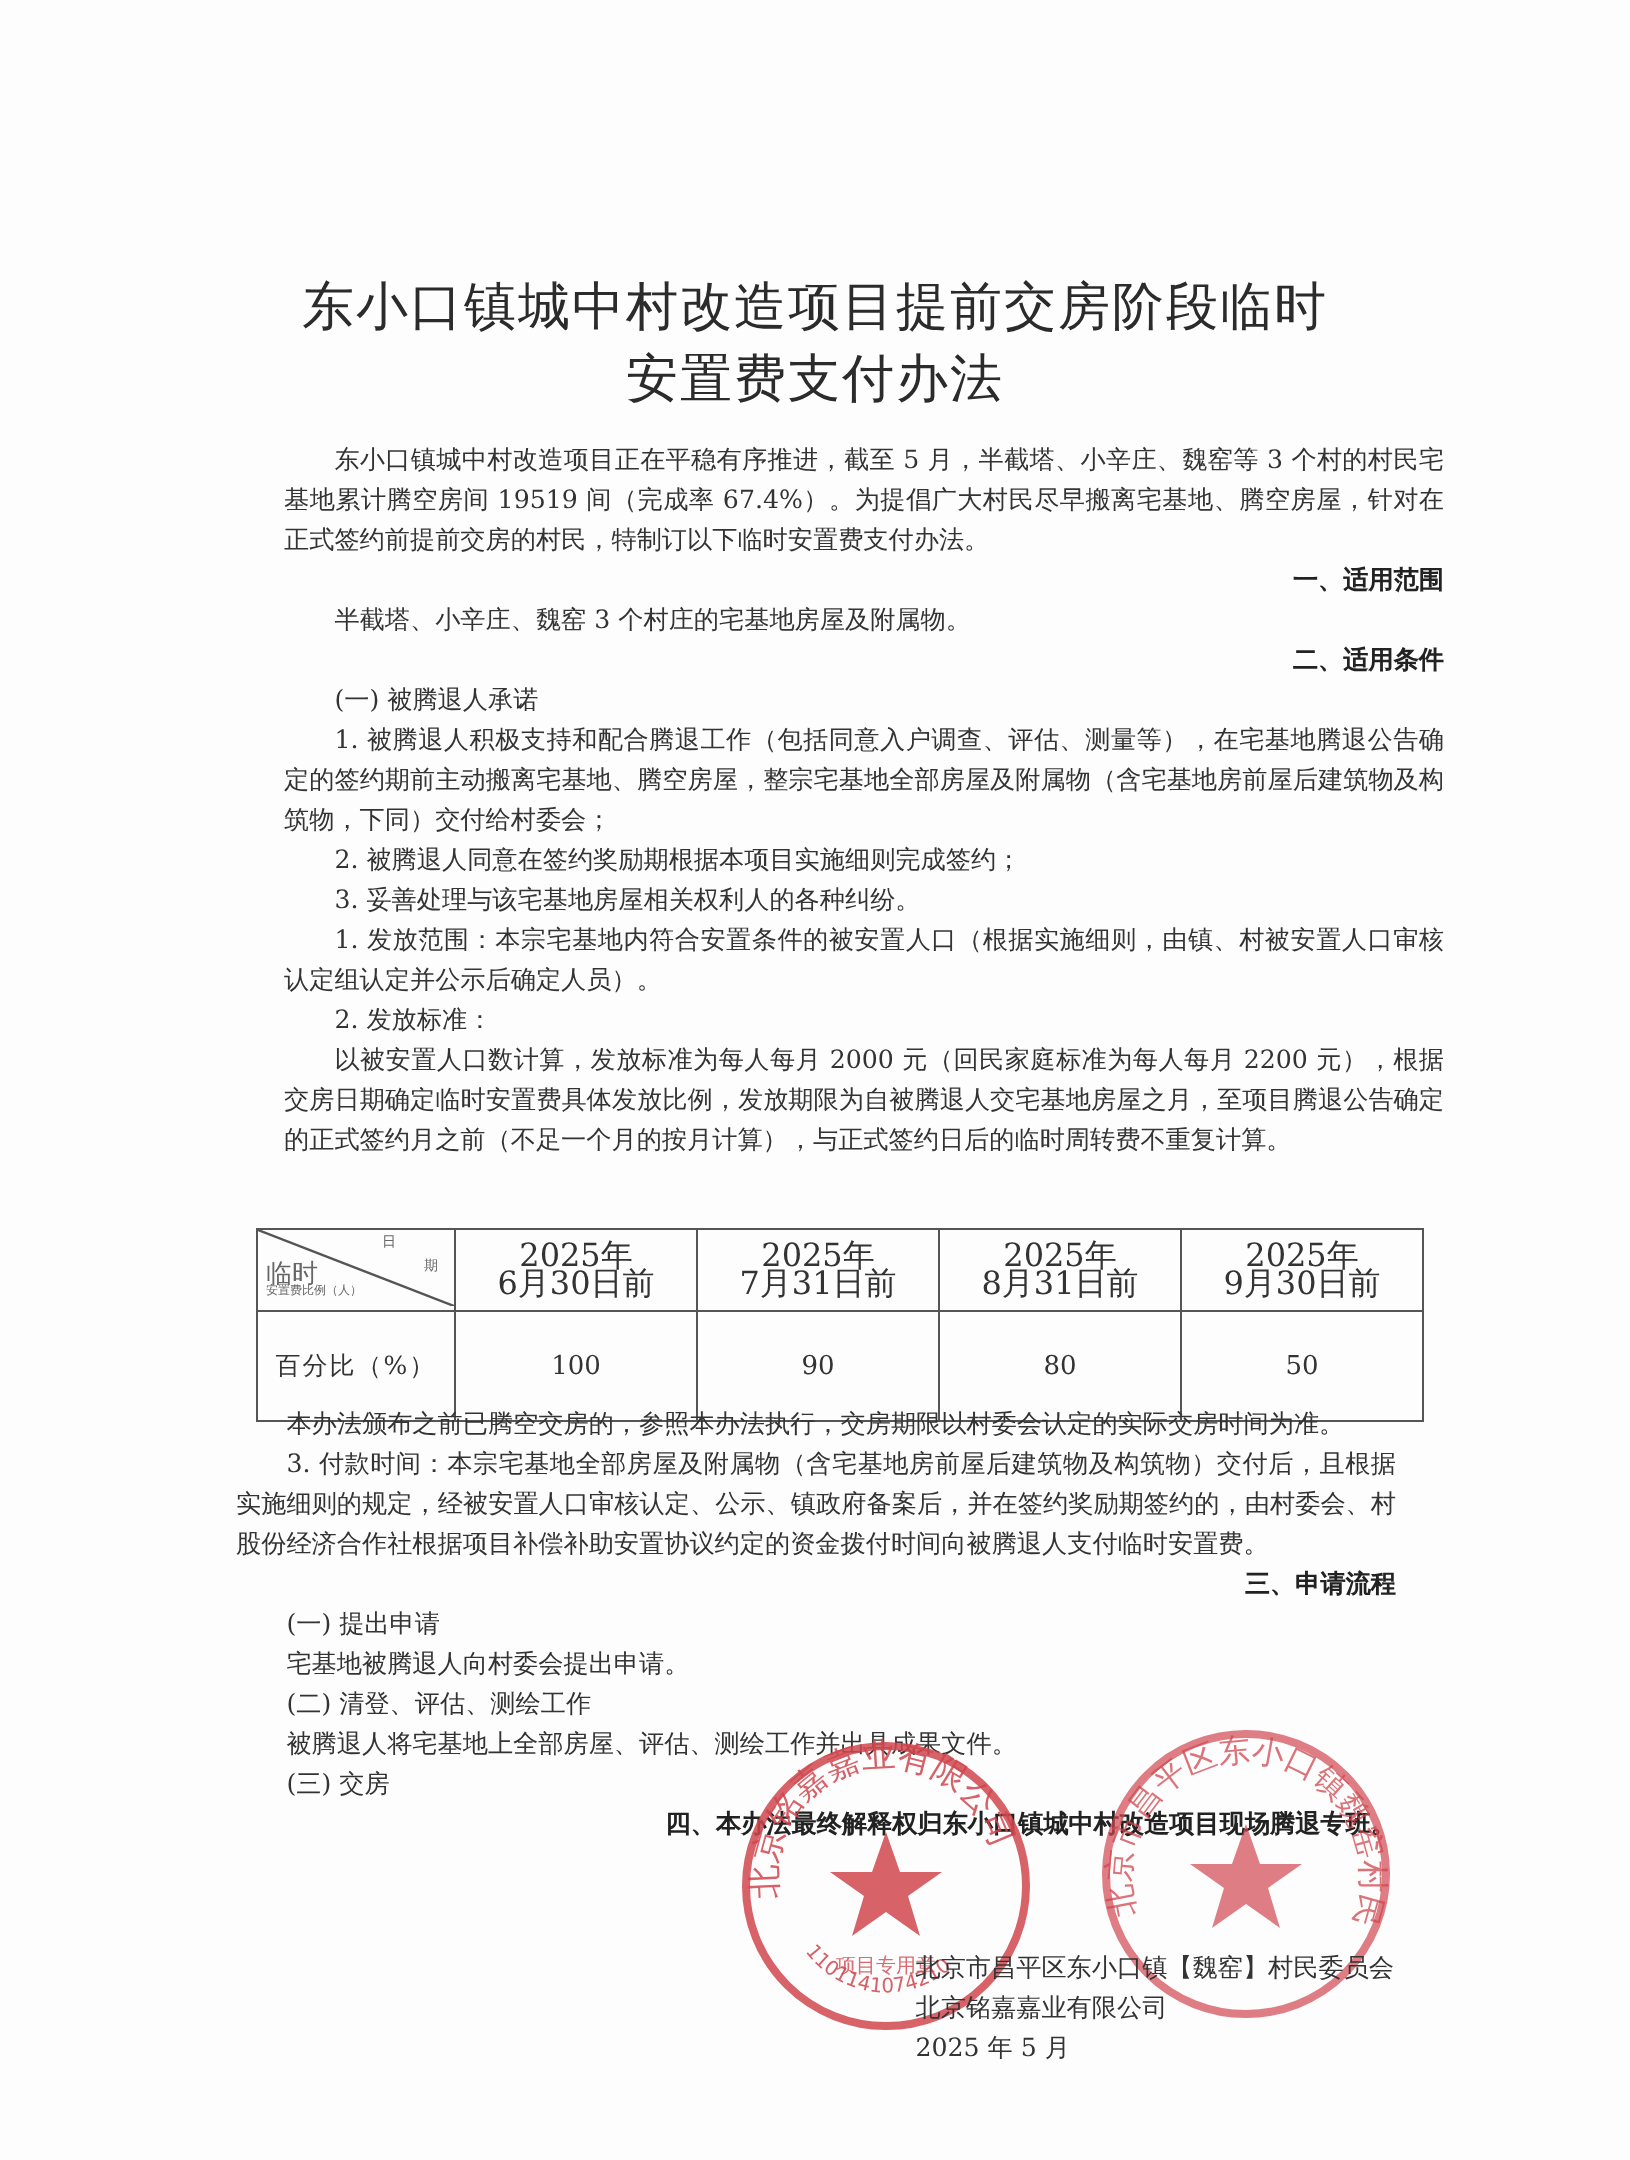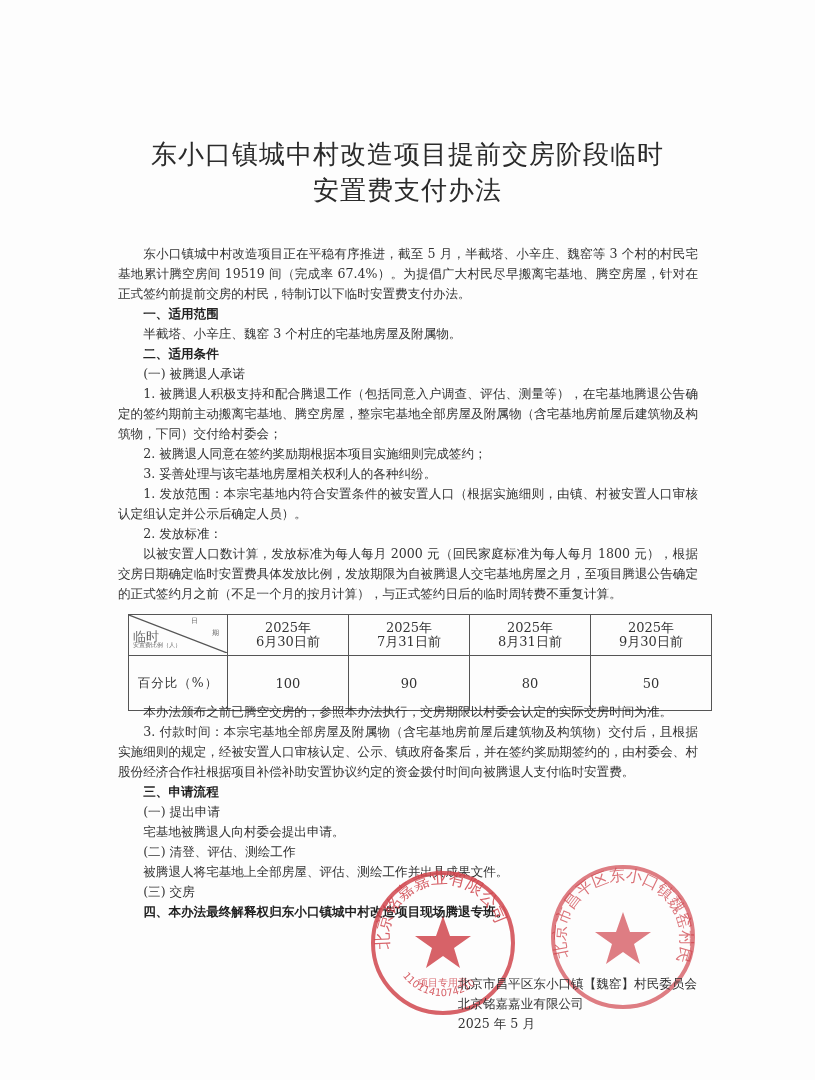--- a/index.html
+++ b/index.html
@@ -11,63 +11,63 @@
   .title {
     position: absolute; left: 0; right: 0; top: 136px; text-align: center;
     font-family: "DejaVu Sans", "Liberation Sans", sans-serif;
     font-size: 26px; line-height: 36px; color: #2b2b2b; letter-spacing: 1px; font-weight: normal;
   }
   .body-text {
     position: absolute; left: 118px; width: 580px;
     font-size: 12.6px; line-height: 20px; color: #333;
   }
   .p { margin: 0; text-indent: 2em; text-align: justify; }
-  .h { margin: 0; padding-left: 2em; font-family: "DejaVu Sans", "Liberation Sans", sans-serif; font-weight: bold; font-size: 12.6px; color: #222; }
+  .h { margin: 0; padding-left: 2em; font-family: "DejaVu Sans", "Liberation Sans", sans-serif; font-weight: bold; font-size: 12.6px; color: #222; text-align: right; }
   .sub { margin: 0; padding-left: 2em; }
   table.rates {
     position: absolute; left: 128px; top: 614px; border-collapse: collapse;
     font-size: 12px; color: #333;
   }
   table.rates td { border: 1.5px solid #555; text-align: center; vertical-align: middle; }
   .diag { position: relative; width: 98px; height: 38px; padding: 0; }
   .diag svg { position: absolute; left: 0; top: 0; }
   .diag .d-top { position: absolute; left: 62px; top: 1px; font-size: 7px; color: #666; }
   .diag .d-mid-l { position: absolute; left: 4px; top: 13px; font-size: 13px; color: #666; font-family: Liberation Mono, monospace; }
   .diag .d-mid-r { position: absolute; right: 8px; top: 13px; font-size: 7px; color: #666; }
   .diag .d-bot { position: absolute; left: 4px; top: 26px; font-size: 6px; color: #666; white-space: nowrap; }
-  .col { width: 118px; height: 38px; line-height: 14px; font-size: 13px; }
+  .col { width: 118px; height: 38px; line-height: 14px; font-size: 16px; }
   .rowlabel { height: 52px; font-size: 12.5px; letter-spacing: 1px; }
   .val { height: 52px; font-size: 13px; }
   .sign {
     position: absolute; right: 118px; font-size: 12.6px; color: #333; line-height: 20px;
   }
   .stamp { position: absolute; }
 </style>
 </head>
 <body>
 
 <div class="page">
 
   <div class="title">
     <div>东小口镇城中村改造项目提前交房阶段临时</div>
     <div>安置费支付办法</div>
   </div>
 
-  <div class="body-text" style="top:244px;">
+  <div class="body-text" style="top:220px;margin-left:24px;">
     <p class="p">东小口镇城中村改造项目正在平稳有序推进，截至 5 月，半截塔、小辛庄、魏窑等 3 个村的村民宅基地累计腾空房间 19519 间（完成率 67.4%）。为提倡广大村民尽早搬离宅基地、腾空房屋，针对在正式签约前提前交房的村民，特制订以下临时安置费支付办法。</p>
     <p class="h">一、适用范围</p>
     <p class="sub">半截塔、小辛庄、魏窑 3 个村庄的宅基地房屋及附属物。</p>
     <p class="h">二、适用条件</p>
     <p class="sub">(一) 被腾退人承诺</p>
     <p class="p">1. 被腾退人积极支持和配合腾退工作（包括同意入户调查、评估、测量等），在宅基地腾退公告确定的签约期前主动搬离宅基地、腾空房屋，整宗宅基地全部房屋及附属物（含宅基地房前屋后建筑物及构筑物，下同）交付给村委会；</p>
     <p class="p">2. 被腾退人同意在签约奖励期根据本项目实施细则完成签约；</p>
     <p class="p">3. 妥善处理与该宅基地房屋相关权利人的各种纠纷。</p>
     <p class="p">1. 发放范围：本宗宅基地内符合安置条件的被安置人口（根据实施细则，由镇、村被安置人口审核认定组认定并公示后确定人员）。</p>
     <p class="sub">2. 发放标准：</p>
-    <p class="p">以被安置人口数计算，发放标准为每人每月 2000 元（回民家庭标准为每人每月 1800 元），根据交房日期确定临时安置费具体发放比例，发放期限为自被腾退人交宅基地房屋之月，至项目腾退公告确定的正式签约月之前（不足一个月的按月计算），与正式签约日后的临时周转费不重复计算。</p>
+    <p class="p">以被安置人口数计算，发放标准为每人每月 2000 元（回民家庭标准为每人每月 2200 元），根据交房日期确定临时安置费具体发放比例，发放期限为自被腾退人交宅基地房屋之月，至项目腾退公告确定的正式签约月之前（不足一个月的按月计算），与正式签约日后的临时周转费不重复计算。</p>
   </div>
 
   <table class="rates">
     <tbody>
         <tr>
       <td class="diag">
         <svg width="98" height="38">
               <line x1="0" y1="0" x2="98" y2="38" stroke="#555" stroke-width="1.2"></line>
             </svg>
         <span class="d-top">日</span>

